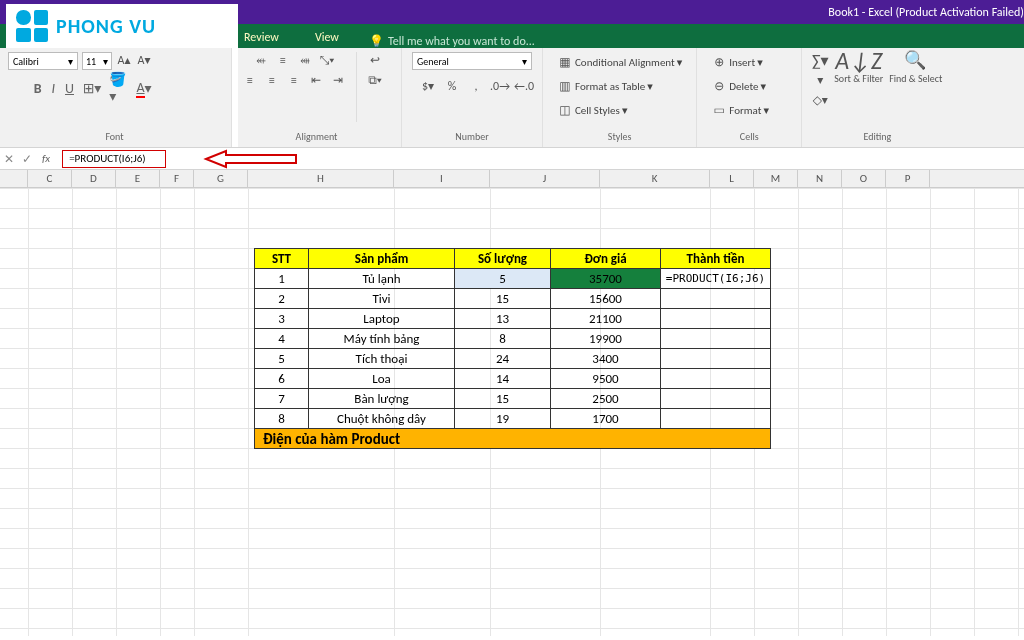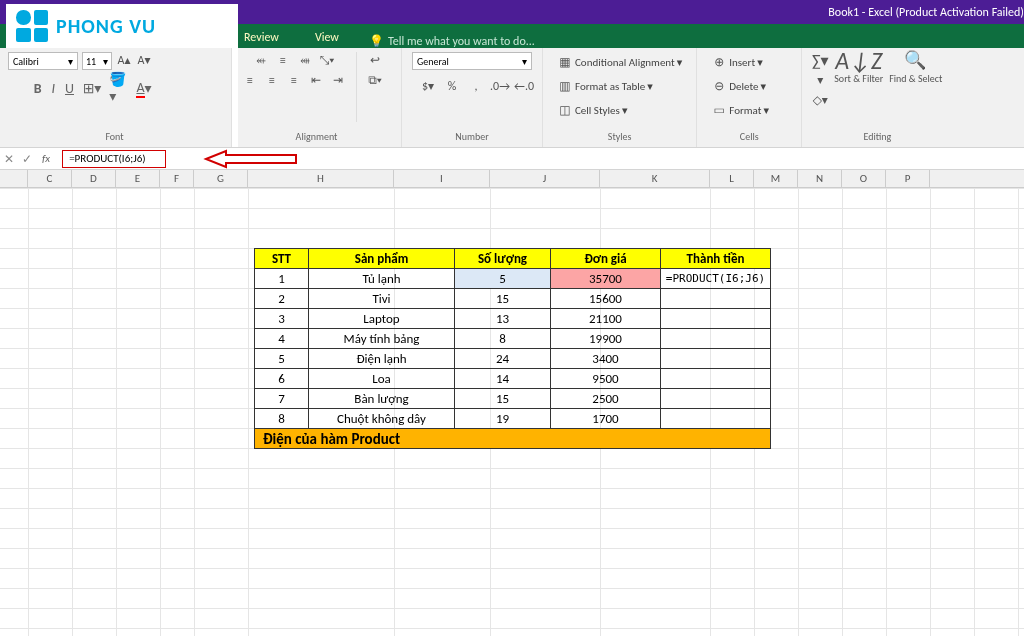--- a/index.html
+++ b/index.html
@@ -57,21 +57,21 @@
 .grid-bg { position:absolute; inset:0; }
 .vline { position:absolute; top:0; bottom:0; width:1px; background:#e5e5e5; }
 .hline { position:absolute; left:0; right:0; height:1px; background:#e5e5e5; }
 
 .datatable { position:absolute; top: 60px; left: 254px; border-collapse:collapse; font-size:13px;}
 .datatable td { border: 1px solid #333; height: 20px; text-align:center; padding:0 4px;}
 .datatable .hd { background:#ffff00; font-weight:700;}
 .wG{width:54px}.wH{width:146px}.wI{width:96px}.wJ{width:110px}.wK{width:110px}
 .footer-row td { background:#ffb300; font-weight:700; text-align:left; padding-left:8px; font-size:15px;}
 .selI { background:#dce8f6;}
-.selJ { background:#fca5a5;}
+.selJ { background:#15803d;}
 .formcell { font-size:11px; text-align:left; padding-left:2px; font-family:Consolas,monospace;}
 </style>
 </head>
 <body>
 
 <div class="logo">
   <div class="logo-icon">
       <div></div>
       <div></div>
       <div></div>
@@ -342,21 +342,21 @@
         </tr>
         <tr>
           <td class="wG">4</td>
           <td class="wH">Máy tính bảng</td>
           <td class="wI ">8</td>
           <td class="wJ ">19900</td>
           <td class="wK "></td>
         </tr>
         <tr>
           <td class="wG">5</td>
-          <td class="wH">Điện lạnh</td>
+          <td class="wH">Tích thoại</td>
           <td class="wI ">24</td>
           <td class="wJ ">3400</td>
           <td class="wK "></td>
         </tr>
         <tr>
           <td class="wG">6</td>
           <td class="wH">Loa</td>
           <td class="wI ">14</td>
           <td class="wJ ">9500</td>
           <td class="wK "></td>

